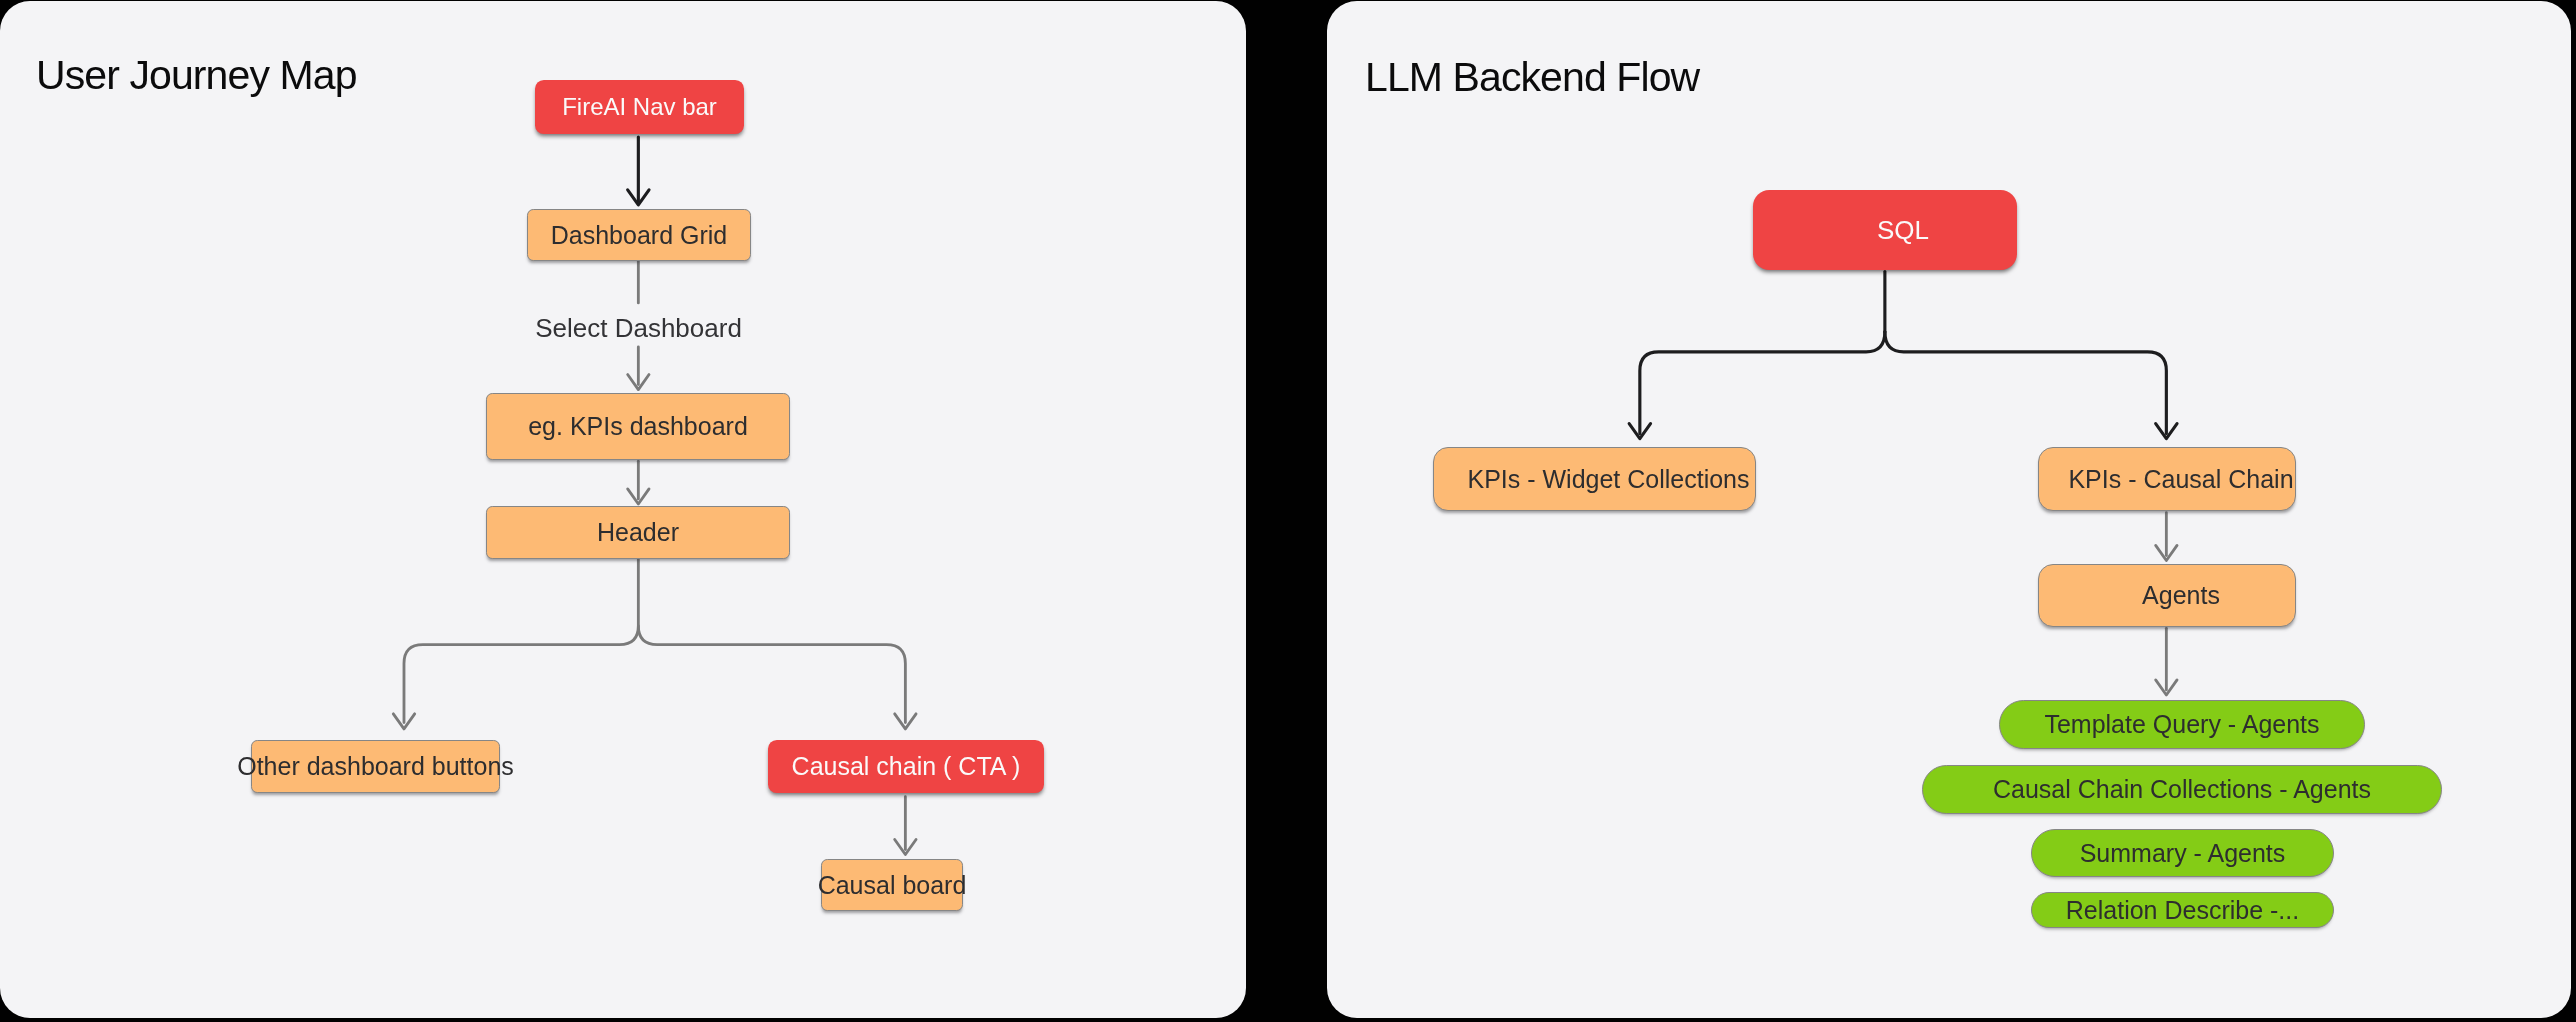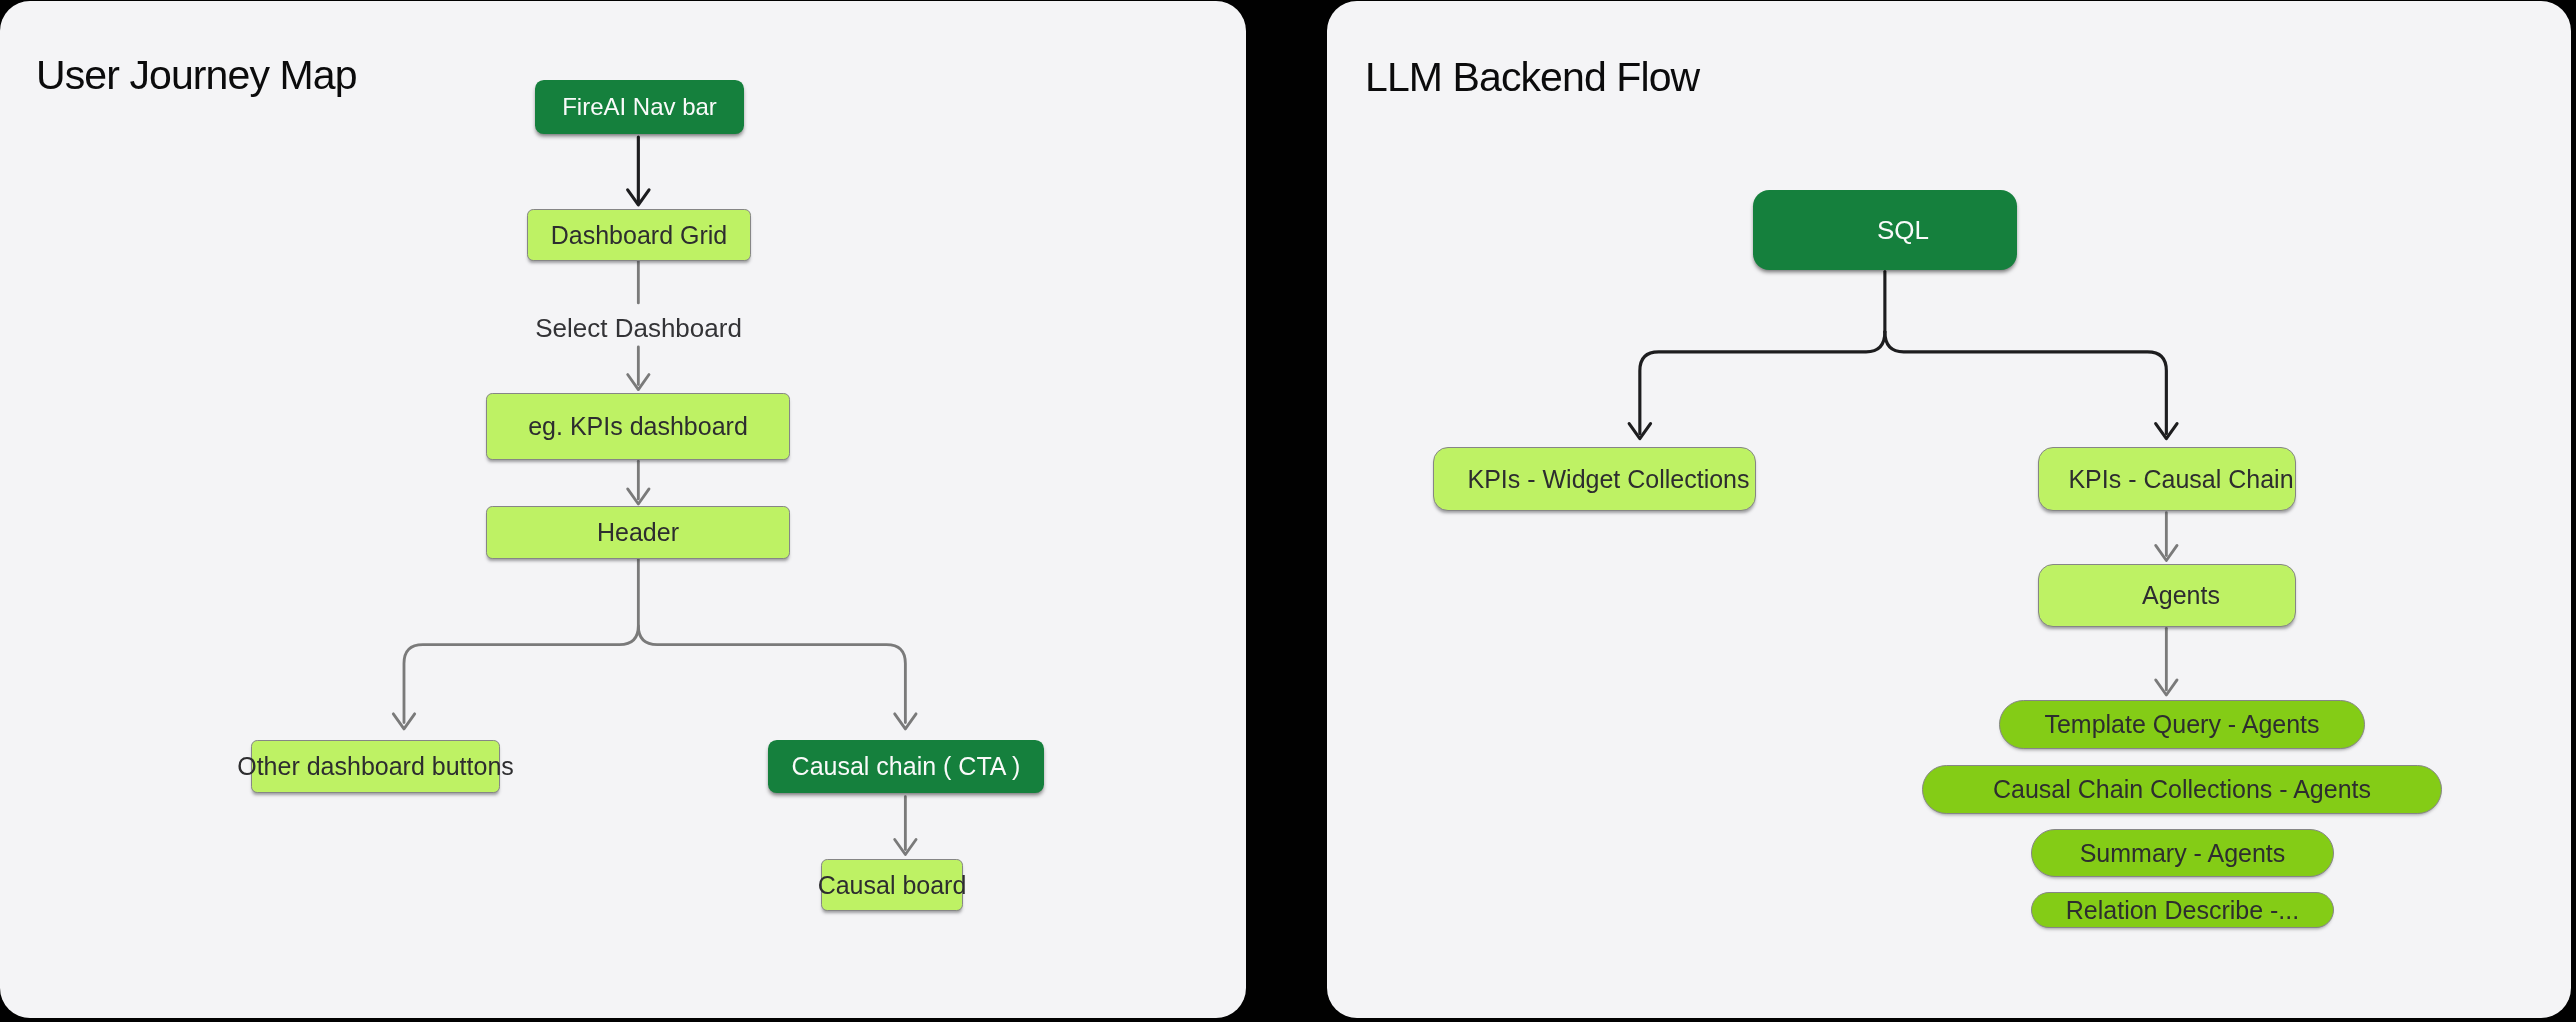--- a/index.html
+++ b/index.html
@@ -19,25 +19,25 @@
     color:#0b0b0c;white-space:nowrap;
   }
   svg.wires{position:absolute;left:0;top:0;z-index:2;pointer-events:none;}
   .ln-gray{stroke:#7a7a7a;stroke-width:4.5;fill:none;stroke-linecap:round;stroke-linejoin:round;}
   .ln-black{stroke:#1d1d1f;stroke-width:5;fill:none;stroke-linecap:round;stroke-linejoin:round;}
   .node{
     position:absolute;z-index:3;display:flex;align-items:center;justify-content:center;
     font-size:25px;color:#2d2d2f;text-align:center;white-space:nowrap;box-sizing:border-box;
   }
   .node-light{
-    background:#bef264;border:1.9px solid #868686;border-radius:6.3px;
+    background:#fdba74;border:1.9px solid #868686;border-radius:6.3px;
     box-shadow:0 3.8px 3.1px -1.9px rgba(50,50,55,.45);
   }
   .node-dark{
-    background:#15803d;color:#fafafa;border-radius:8.8px;
+    background:#ef4444;color:#fafafa;border-radius:8.8px;
     box-shadow:0 3.8px 4.4px -1.9px rgba(0,0,0,.55);
   }
   .node-round{border-radius:15px;padding-left:28px;}
   .node-pill{
     background:#84cc16;border:1.9px solid #868686;border-radius:25px;
     box-shadow:0 3.1px 3.1px -1.9px rgba(50,50,55,.4);
   }
   .flow-label{
     position:absolute;z-index:3;font-size:26px;color:#333336;text-align:center;white-space:nowrap;
   }

